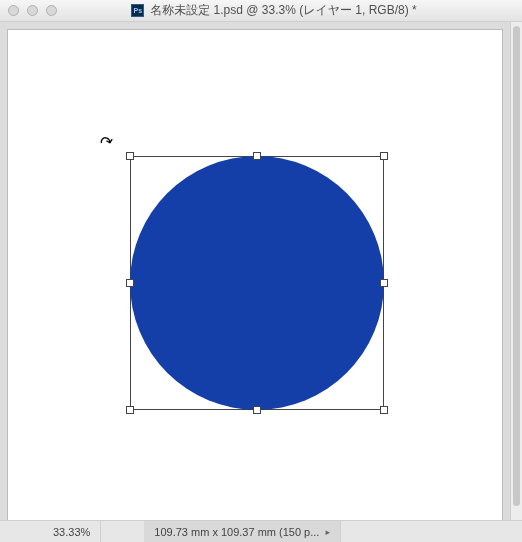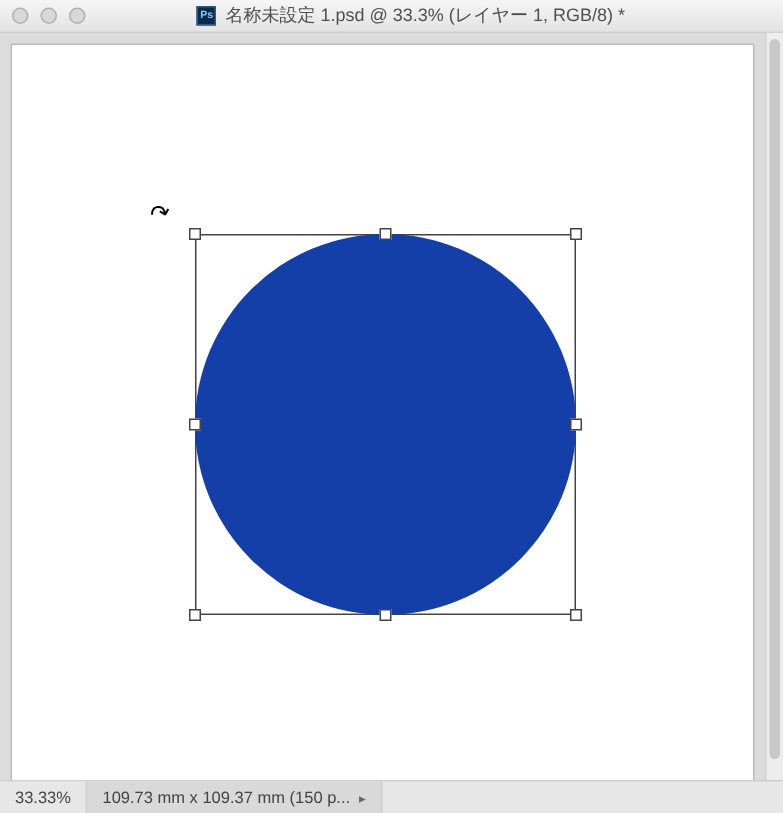--- a/index.html
+++ b/index.html
@@ -137,20 +137,21 @@
     align-items: stretch;
   }
   .status-cell {
     display: flex;
     align-items: center;
     padding: 0 10px;
     border-right: 1px solid #cfcfcf;
     color: #444;
     font-size: 11px;
     background: #d9d9d9;
+    margin-left: 43px;
   }
   .status-cell.zoom { background: #e7e7e7; }
   .status-cell .chev { margin-left: 6px; font-size: 9px; color: #666; }
 </style>
 </head>
 <body>
 
 <div class="window">
 
   <div class="titlebar">

